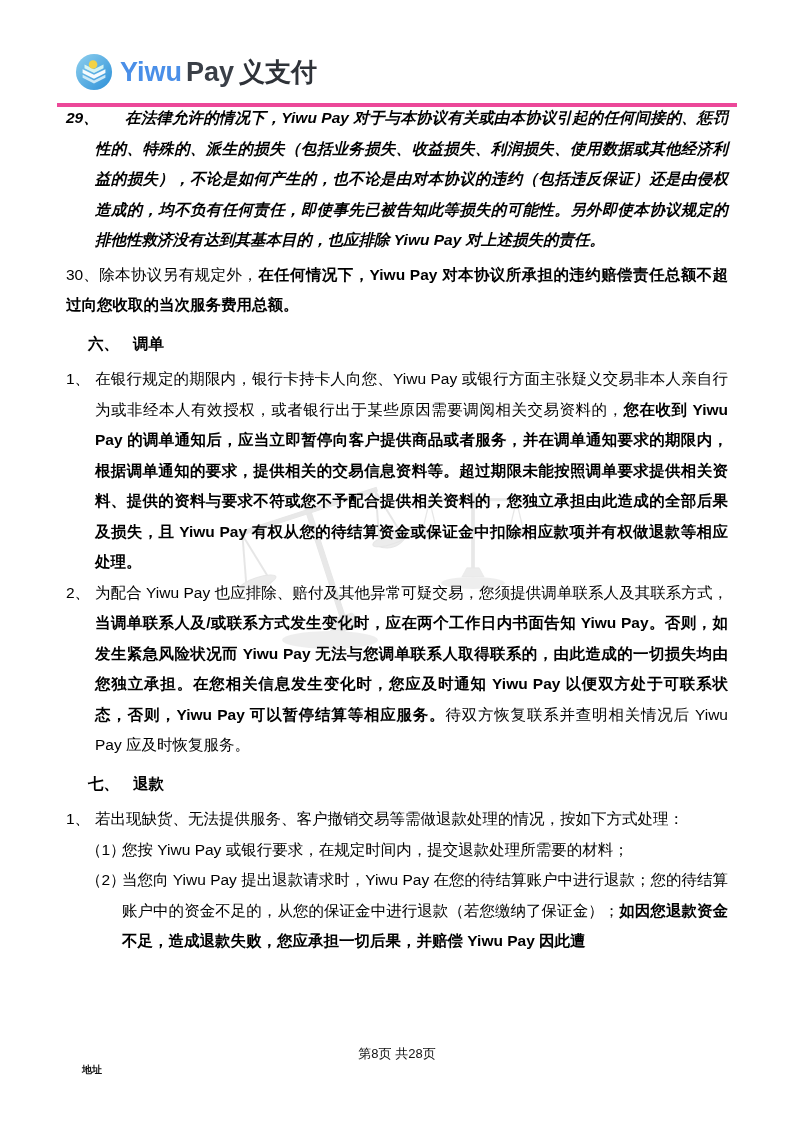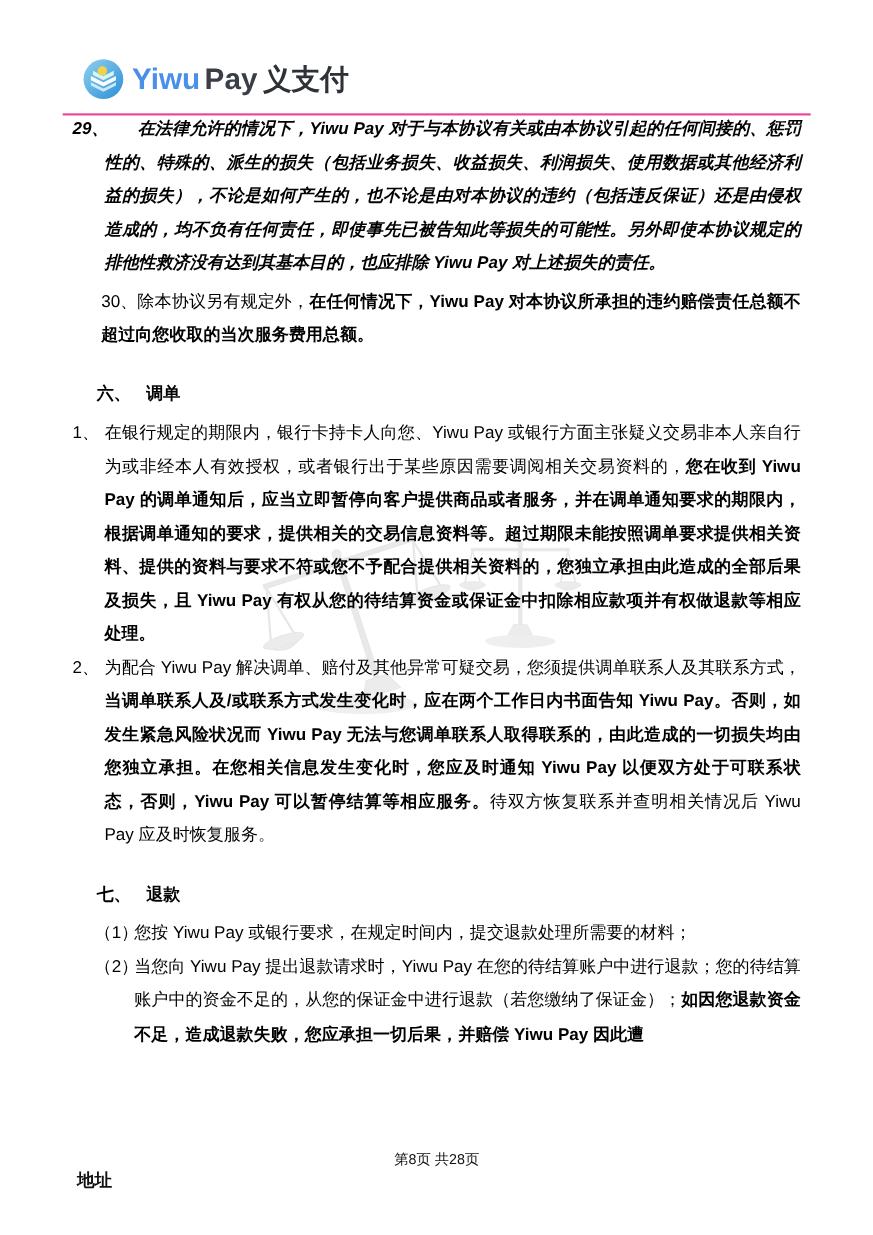--- a/index.html
+++ b/index.html
@@ -6,21 +6,21 @@
   .page{
     position:relative;
     width:794px;height:1123px;
     margin:0 auto;
     background:#ffffff;
     font-family:"Liberation Sans","DejaVu Sans",sans-serif;
     color:#000;
     overflow:hidden;
   }
   
-  .header{position:absolute;left:57px;right:57px;top:0;height:103px;border-bottom:2px solid #ec4899;}
+  .header{position:absolute;left:57px;right:57px;top:0;height:103px;border-bottom:4px solid #ec4899;}
   .logo{position:absolute;left:18px;top:53px;display:flex;align-items:center;gap:7px;}
   .logo-icon{width:38px;height:38px;flex:0 0 auto;}
   .logo-text{font-weight:bold;font-size:27px;letter-spacing:0;display:flex;align-items:baseline;}
   .logo-yiwu{color:#4a8fe8;}
   .logo-pay{color:#3a3f47;margin-left:4px;}
   .logo-cn{color:#2e3238;margin-left:5px;font-size:26px;}
   
   .doc-body{
     position:absolute;left:66px;right:66px;top:103px;
     font-size:15.5px;line-height:30.5px;
@@ -28,31 +28,31 @@
     z-index:2;
   }
   .block{position:relative;}
   .marker{display:inline-block;text-indent:0;}
   .b-para{padding-left:29px;text-indent:-29px;font-style:italic;}
   .b-para .marker{width:59px;}
   .b-item{padding-left:29px;text-indent:-29px;}
   .b-item .marker{width:29px;}
   .b-subitem{padding-left:56px;text-indent:-36px;}
   .b-subitem .marker{width:36px;}
-  .b-heading{padding-left:22px;font-weight:bold;margin-top:23px;margin-bottom:5px;}
+  .b-heading{padding-left:22px;font-weight:bold;margin-top:8px;margin-bottom:5px;}
   .b-heading .marker{width:45px;}
-  .b-para30{margin-top:4px;margin-left:26px;}
+  .b-para30{margin-top:4px;}
   .seg-b{font-weight:bold;}
   .seg-r{font-weight:normal;}
   
   .watermark{position:absolute;left:235px;top:448px;width:320px;height:270px;z-index:1;pointer-events:none;}
   
   .footer{position:absolute;left:0;right:0;bottom:0;height:100px;z-index:2;}
   .page-info{position:absolute;left:0;right:0;top:22px;text-align:center;font-size:13px;color:#111;}
-  .address-line{position:absolute;left:70px;top:40px;font-size:16px;font-weight:600;color:#111;display:flex;}
+  .address-line{position:absolute;left:82px;top:40px;font-size:10px;font-weight:600;color:#111;display:flex;}
   .address-label{margin-right:14px;}
 </style>
 </head>
 <body>
 
 <div class="page">
 
   <div class="header">
     <div class="logo">
       <svg class="logo-icon" viewBox="0 0 40 40">
@@ -111,22 +111,23 @@
       </g>
       <ellipse cx="238" cy="135" rx="32" ry="6" fill="#c6c6c6" stroke="none"></ellipse>
     </g>
   </svg>
 
   <div class="doc-body" id="doc-body">
       <div class="block b-para"><span class="marker seg-b">29、</span><span class="seg-b">在法律允许的情况下，Yiwu Pay 对于与本协议有关或由本协议引起的任何间接的、惩罚性的、特殊的、派生的损失（包括业务损失、收益损失、利润损失、使用数据或其他经济利益的损失），不论是如何产生的，也不论是由对本协议的违约（包括违反保证）还是由侵权造成的，均不负有任何责任，即使事先已被告知此等损失的可能性。另外即使本协议规定的排他性救济没有达到其基本目的，也应排除 Yiwu Pay 对上述损失的责任。</span></div>
       <div class="block b-para30"><span class="marker seg-r">30、</span><span class="seg-r">除本协议另有规定外，</span><span class="seg-b">在任何情况下，Yiwu Pay 对本协议所承担的违约赔偿责任总额不超过向您收取的当次服务费用总额。</span></div>
       <div class="block b-heading"><span class="marker seg-b">六、</span><span class="seg-b">调单</span></div>
       <div class="block b-item"><span class="marker seg-r">1、</span><span class="seg-r">在银行规定的期限内，银行卡持卡人向您、Yiwu Pay 或银行方面主张疑义交易非本人亲自行为或非经本人有效授权，或者银行出于某些原因需要调阅相关交易资料的，</span><span class="seg-b">您在收到 Yiwu Pay 的调单通知后，应当立即暂停向客户提供商品或者服务，并在调单通知要求的期限内，根据调单通知的要求，提供相关的交易信息资料等。超过期限未能按照调单要求提供相关资料、提供的资料与要求不符或您不予配合提供相关资料的，您独立承担由此造成的全部后果及损失，且 Yiwu Pay 有权从您的待结算资金或保证金中扣除相应款项并有权做退款等相应处理。</span></div>
-      <div class="block b-item"><span class="marker seg-r">2、</span><span class="seg-r">为配合 Yiwu Pay 解决调单、赔付及其他异常可疑交易，您须提供调单联系人及其联系方式，</span><span class="seg-b">当调单联系人及/或联系方式发生变化时，应在两个工作日内书面告知 Yiwu Pay。否则，如发生紧急风险状况而 Yiwu Pay 无法与您调单联系人取得联系的，由此造成的一切损失均由您独立承担。在您相关信息发生变化时，您应及时通知 Yiwu Pay 以便双方处于可联系状态，否则，Yiwu Pay 可以暂停结算等相应服务。</span><span class="seg-r">待双方恢复联系并查明相关情况后 Yiwu Pay 应及时恢复服务。</span></div>
+      <div class="block b-item"><span class="marker seg-r">2、</span><span class="seg-r">为配合 Yiwu Pay 也应排除、赔付及其他异常可疑交易，您须提供调单联系人及其联系方式，</span><span class="seg-b">当调单联系人及/或联系方式发生变化时，应在两个工作日内书面告知 Yiwu Pay。否则，如发生紧急风险状况而 Yiwu Pay 无法与您调单联系人取得联系的，由此造成的一切损失均由您独立承担。在您相关信息发生变化时，您应及时通知 Yiwu Pay 以便双方处于可联系状态，否则，Yiwu Pay 可以暂停结算等相应服务。</span><span class="seg-r">待双方恢复联系并查明相关情况后 Yiwu Pay 应及时恢复服务。</span></div>
       <div class="block b-heading"><span class="marker seg-b">七、</span><span class="seg-b">退款</span></div>
+      <div class="block b-item"><span class="marker seg-r">1、</span><span class="seg-r">若出现缺货、无法提供服务、客户撤销交易等需做退款处理的情况，按如下方式处理：</span></div>
       <div class="block b-subitem"><span class="marker seg-r">（1）</span><span class="seg-r">您按 Yiwu Pay 或银行要求，在规定时间内，提交退款处理所需要的材料；</span></div>
       <div class="block b-subitem"><span class="marker seg-r">（2）</span><span class="seg-r">当您向 Yiwu Pay 提出退款请求时，Yiwu Pay 在您的待结算账户中进行退款；您的待结算账户中的资金不足的，从您的保证金中进行退款（若您缴纳了保证金）；</span><span class="seg-b">如因您退款资金不足，造成退款失败，您应承担一切后果，并赔偿 Yiwu Pay 因此遭</span></div>
     </div>
 
   <div class="footer">
     <div class="page-info">第8页 共28页</div>
     <div class="address-line">
       <span class="address-label">地址</span>
     </div>
   </div>

